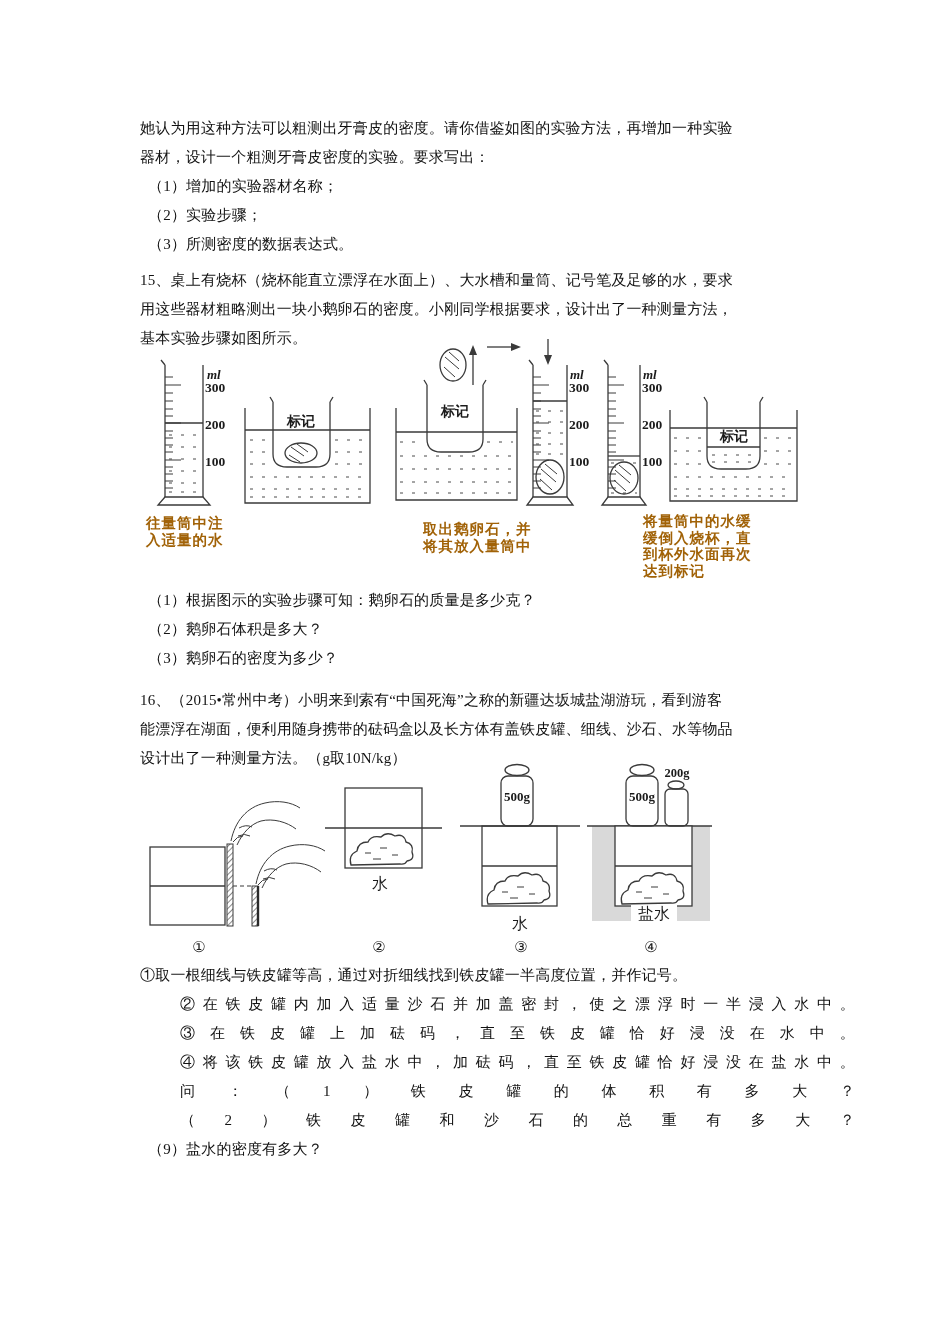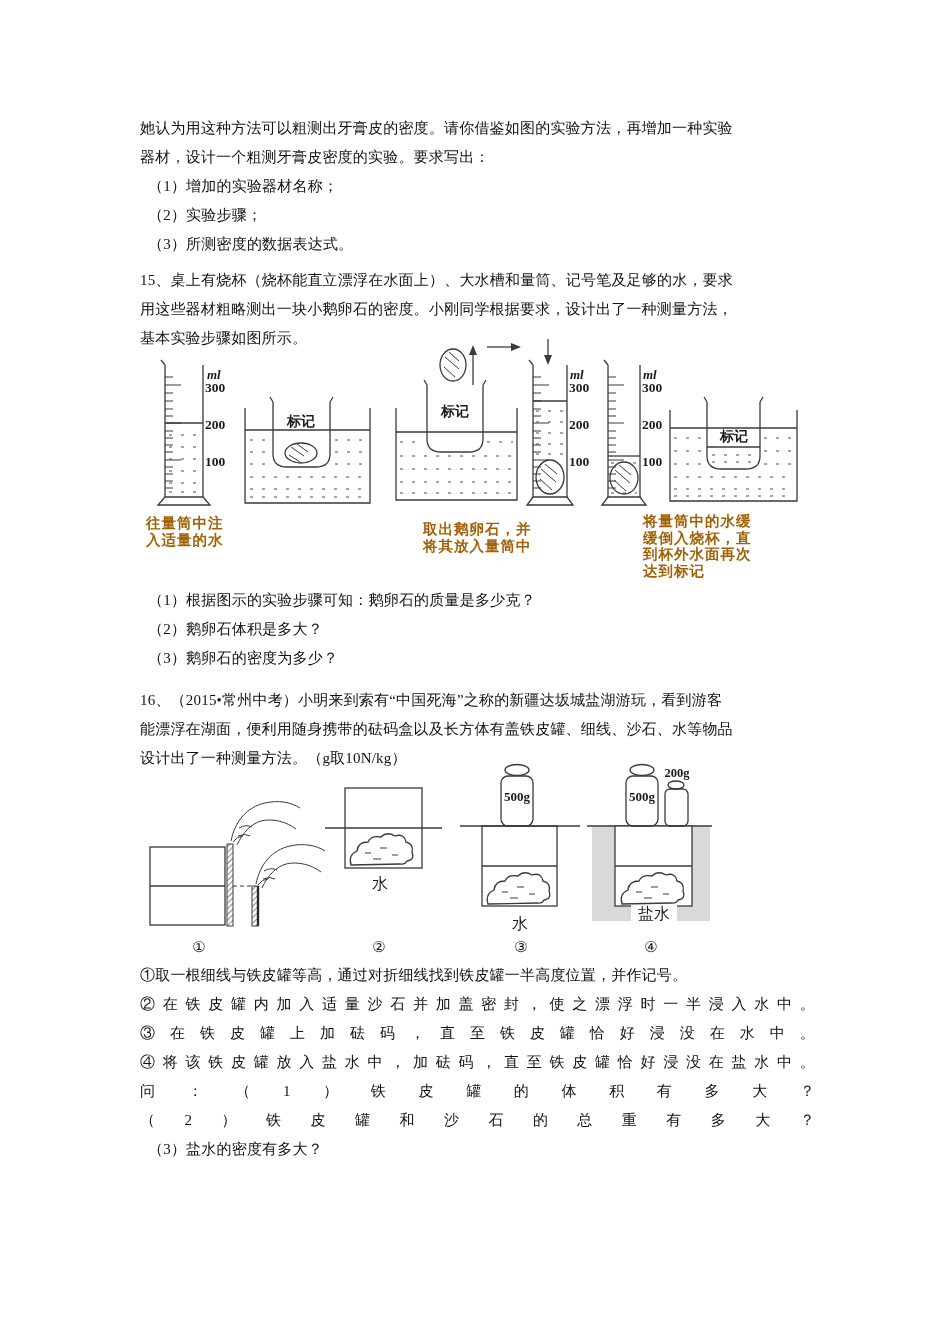--- a/index.html
+++ b/index.html
@@ -5,21 +5,21 @@
   html,body{margin:0;padding:0;}
   body{
     width:950px;height:1344px;background:#ffffff;position:relative;
     font-family:"Liberation Serif","DejaVu Serif",serif;color:#121212;
     overflow:hidden;
   }
   .line{
     position:absolute;left:140px;width:675px;height:29px;
     font-size:15px;line-height:29px;letter-spacing:0.2px;white-space:nowrap;
   }
-  .justify{white-space:normal;text-align:justify;text-align-last:justify;}
+  .justify{white-space:normal;text-align:justify;text-align-last:justify;margin-left:40px;}
   .indent{padding-left:8px;}
   .figwrap{position:absolute;}
   .cap{
     position:absolute;font-size:14.5px;line-height:16.5px;font-weight:bold;
     white-space:pre-line;letter-spacing:1px;color:#a16207;
   }
   svg{display:block;}
   svg text{font-family:"Liberation Serif","DejaVu Serif",serif;fill:#1b1b1b;}
   .sk{stroke:#3a3a3a;fill:none;stroke-width:1.3px;}
   .skt{stroke:#3a3a3a;fill:none;stroke-width:1px;}
@@ -223,13 +223,13 @@
     </g>
   </svg>
 </div>
 
 <div class="line" style="top:961px">①取一根细线与铁皮罐等高，通过对折细线找到铁皮罐一半高度位置，并作记号。</div>
 <div class="line justify" style="top:990px">②在铁皮罐内加入适量沙石并加盖密封，使之漂浮时一半浸入水中。</div>
 <div class="line justify" style="top:1019px">③在铁皮罐上加砝码，直至铁皮罐恰好浸没在水中。</div>
 <div class="line justify" style="top:1048px">④将该铁皮罐放入盐水中，加砝码，直至铁皮罐恰好浸没在盐水中。</div>
 <div class="line justify" style="top:1077px">问：（1）铁皮罐的体积有多大？</div>
 <div class="line justify" style="top:1106px">（2）铁皮罐和沙石的总重有多大？</div>
-<div class="line indent" style="top:1135px">（3）盐水的密度有多大？</div>
+<div class="line indent" style="top:1135px">（9）盐水的密度有多大？</div>
 
 </body></html>

